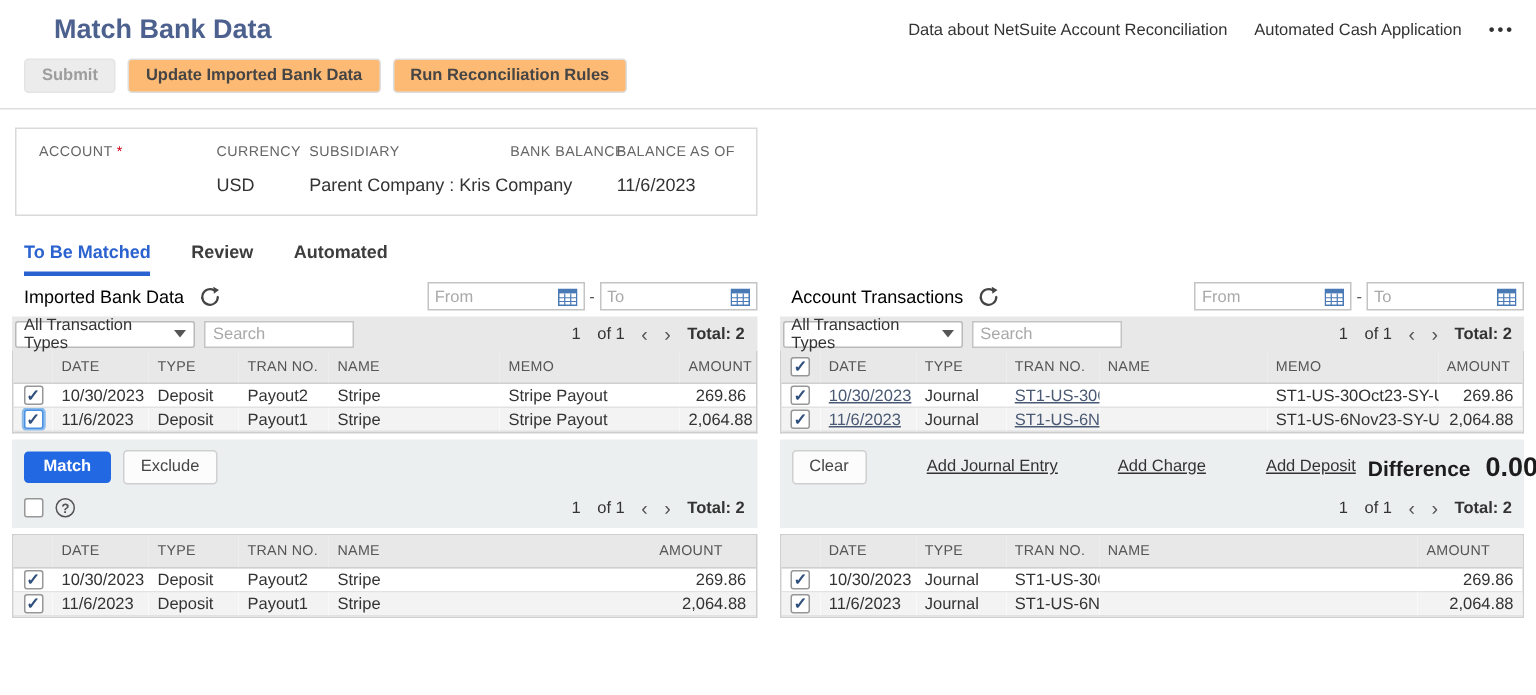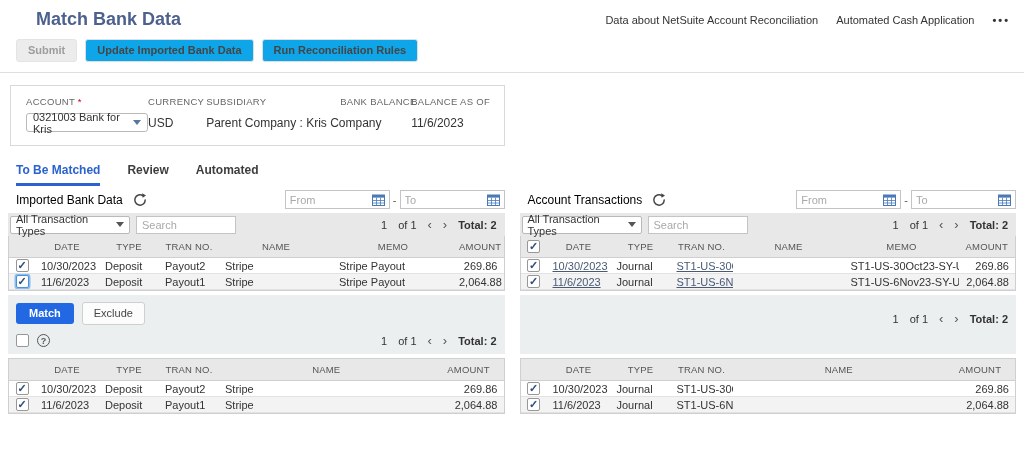--- a/index.html
+++ b/index.html
@@ -10,21 +10,21 @@
     position:relative;
   }
   
   .topbar { display:flex; justify-content:space-between; align-items:center; padding:9px 14px 0 16px; }
   .page-title { font-size:18px; font-weight:bold; color:#4d618f;margin-left:20px; }
   .top-links { display:flex; align-items:center; gap:18px; font-size:11px; color:#333; }
   .top-link { cursor:pointer; text-decoration:none; color:#333; }
   .more-dots { font-weight:bold; letter-spacing:2px; font-size:11px; cursor:pointer; }
   
   .btn-row { display:flex; gap:8px; padding:9px 16px 10px 16px; }
-  .btn { font-size:11px; font-weight:bold; color:#454545; background:#0ea5e9; border:1px solid #dedede;
+  .btn { font-size:11px; font-weight:bold; color:#454545; background:#fdba74; border:1px solid #dedede;
          border-radius:3px; padding:4px 11px; cursor:pointer; line-height:13px; }
   .btn.disabled { color:#9d9d9d; background:#ececec; border-color:#e4e4e4; }
   .divider { border-bottom:1px solid #dedede; }
   
   .account-panel { margin:12px 0 0 10px; width:495px; border:1px solid #d9d9d9; display:flex;
                    padding:10px 14px 13px 15px; }
   .fld { display:flex; flex-direction:column; }
   .fld-label { font-size:9.5px; color:#666; letter-spacing:.3px; white-space:nowrap; }
   .req { color:#d0021b; }
   .fld-value { font-size:12px; color:#333; margin-top:9px; white-space:nowrap; }
@@ -62,21 +62,21 @@
              padding:0 5px; cursor:pointer; }
   .search-input { width:100px; height:18px; border:1px solid #c4c4c4; font-size:11px; padding:0 5px;
                   font-family:"Liberation Sans",sans-serif; color:#333; }
   .search-input::placeholder { color:#a9a9a9; }
   .pager { margin-left:auto; display:flex; align-items:center; gap:11px; font-size:11px; color:#333; }
   .pager .pg-total { font-weight:bold; }
   .chev { color:#555; font-size:13px; line-height:11px; cursor:pointer; }
   
   table { width:100%; border-collapse:collapse; font-size:11px; color:#333; table-layout:fixed; }
   .tbl-wrap { border:1px solid #cfcfcf; border-top:none; }
-  thead th { background:#e8e8e8; font-size:9.5px; font-weight:normal; color:#555; text-align:center;
+  thead th { background:#e8e8e8; font-size:9.5px; font-weight:normal; color:#555; text-align:left;
              padding:5px 6px; border-bottom:1px solid #cfcfcf; letter-spacing:.2px; height:21px; }
   tbody td { padding:0 6px; height:16px; border-bottom:1px solid #e2e2e2; white-space:nowrap; overflow:hidden; }
   tbody tr.alt { background:#f3f3f3; }
   td.c-amt, col.amt-col + * {}
   .c-amt { text-align:right; }
   .cb-cell { text-align:center; padding:0 !important; }
   .cb { display:inline-block; width:13px; height:13px; background:#fff; border:1px solid #979797;
         border-radius:2px; position:relative; vertical-align:middle; cursor:pointer; }
   .cb.checked::after { content:"\2713"; position:absolute; left:1px; top:-1px; color:#2f4f7d;
                        font-size:11px; font-weight:bold; }
@@ -118,24 +118,20 @@
   <button class="btn disabled">Submit</button>
   <button class="btn">Update Imported Bank Data</button>
   <button class="btn">Run Reconciliation Rules</button>
 </div>
 <div class="divider"></div>
 
 <div class="account-panel">
   <div class="fld f-account">
     <div class="fld-label">
       <span>ACCOUNT</span> <span class="req">*</span>
-    </div>
-    <div class="select-box">
-      <span>0321003 Bank for Kris</span>
-      <span class="caret-blue"></span>
     </div>
   </div>
   <div class="fld f-currency">
     <div class="fld-label">CURRENCY</div>
     <div class="fld-value">USD</div>
   </div>
   <div class="fld f-subsidiary">
     <div class="fld-label">SUBSIDIARY</div>
     <div class="fld-value">Parent Company : Kris Company</div>
   </div>
@@ -356,20 +352,33 @@
       <div class="pager">
         <span>1</span>
         <span>of 1</span>
         <span class="chev">‹</span>
         <span class="chev">›</span>
         <span class="pg-total">Total: 2</span>
       </div>
     </div>
   </div>
   <div class="action-block">
+    <div class="act-line1">
+      <button class="btn-light">Clear</button>
+      <span class="vsep"></span>
+      <span class="action-link">Add Journal Entry</span>
+      <span class="vsep"></span>
+      <span class="action-link">Add Charge</span>
+      <span class="vsep"></span>
+      <span class="action-link">Add Deposit</span>
+      <div class="difference">
+        <span class="diff-label">Difference</span>
+        <span class="diff-value">0.00</span>
+      </div>
+    </div>
     <div class="act-line2">
       <div class="pager">
         <span>1</span>
         <span>of 1</span>
         <span class="chev">‹</span>
         <span class="chev">›</span>
         <span class="pg-total">Total: 2</span>
       </div>
     </div>
   </div>

